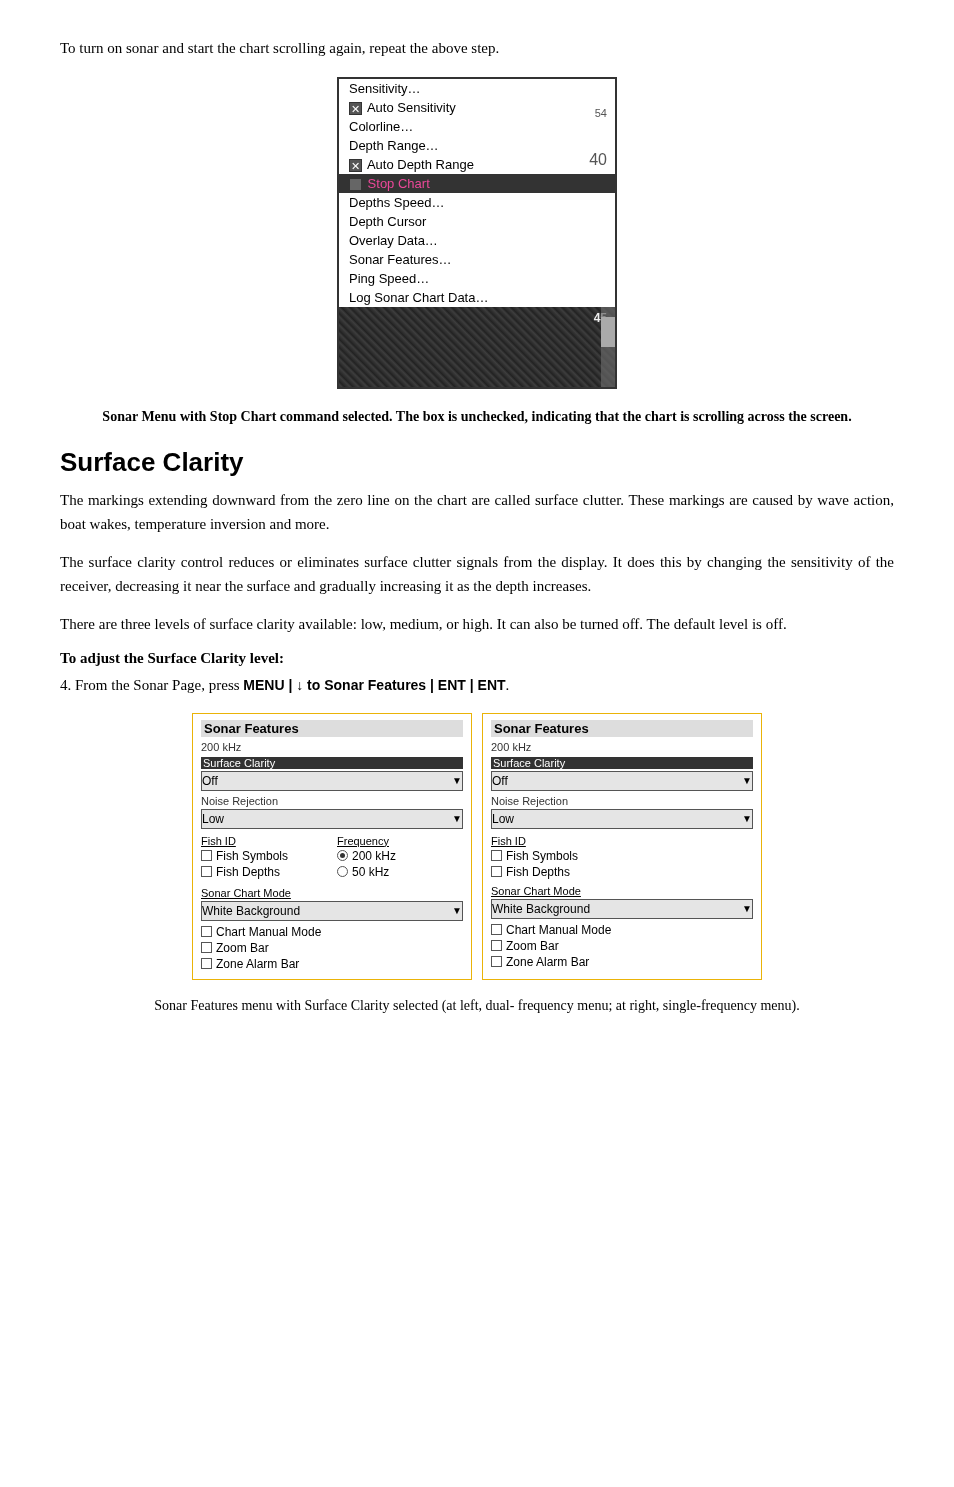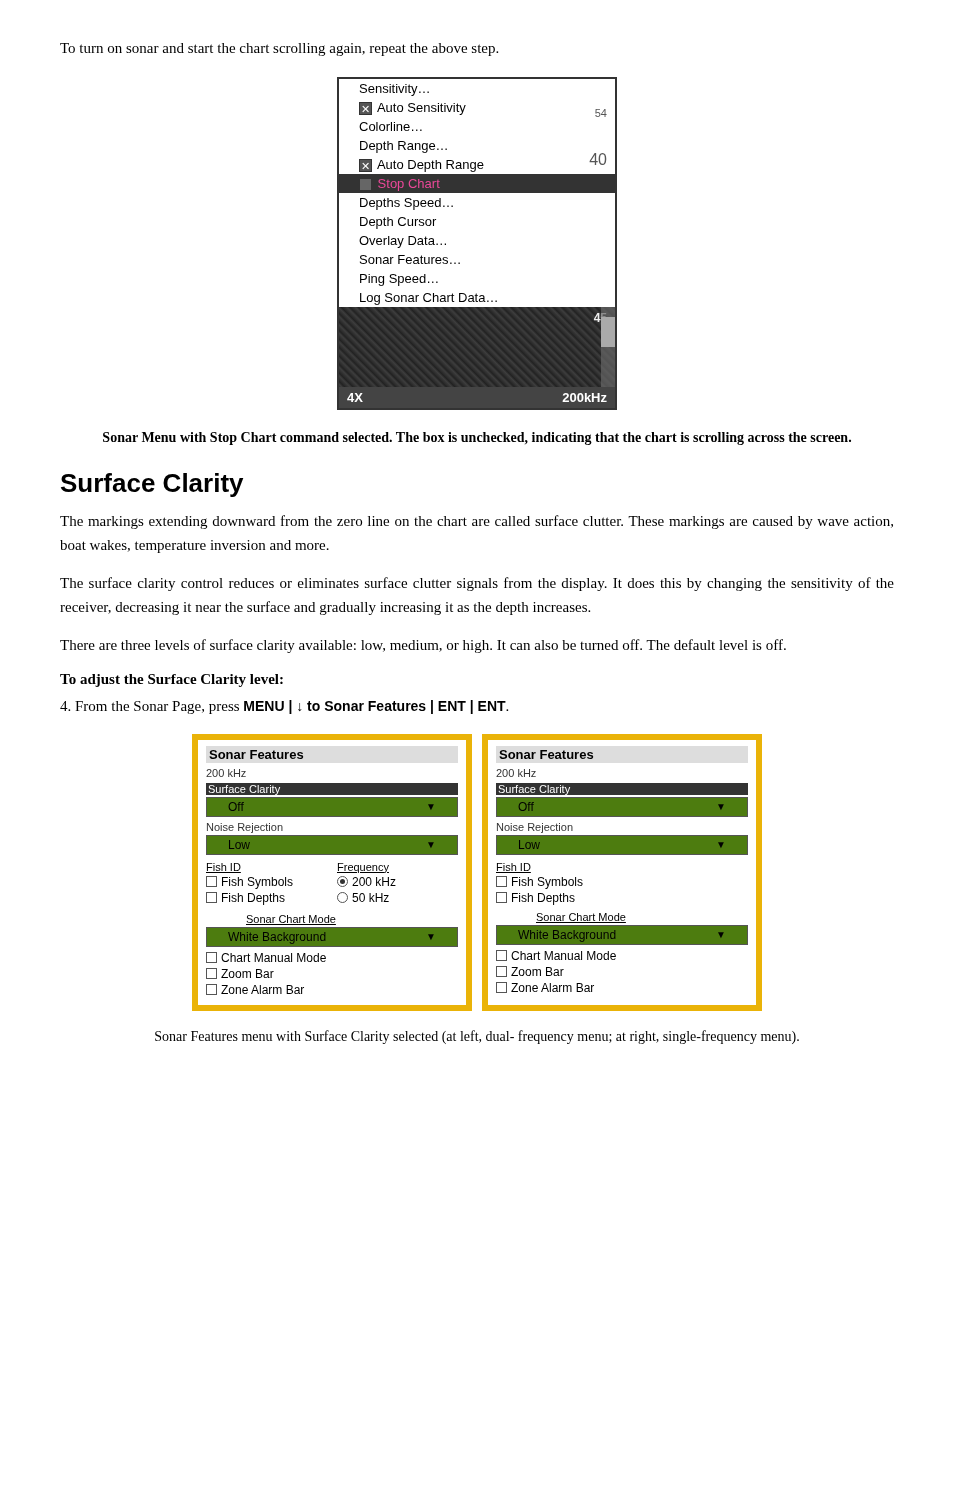--- a/index.html
+++ b/index.html
@@ -23,21 +23,21 @@
     .menu-box {
       border: 2px solid #333;
       background: #fff;
       width: 280px;
       font-family: Arial, sans-serif;
       font-size: 13px;
       position: relative;
       overflow: hidden;
     }
     .menu-item {
-      padding: 2px 20px;
+      padding: 2px 10px;
       position: relative;
       z-index: 1;
       background: #fff;
       white-space: nowrap;
     }
     .menu-item.highlighted {
       background: #333;
       color: #ec4899;
     }
     .menu-item .cb {
@@ -121,43 +121,43 @@
       font-weight: bold;
       font-size: 14px;
     }
     .sonar-features-row {
       display: flex;
       justify-content: center;
       gap: 10px;
       margin-bottom: 16px;
     }
     .sf-panel {
-      border: 6px solid #eab308;
+      border: 1px solid #eab308;
       background: #fff;
       width: 280px;
       font-family: Arial, sans-serif;
       font-size: 12px;
       padding: 6px 8px;
     }
     .sf-panel-title {
       font-weight: bold;
       font-size: 13px;
       margin-bottom: 4px;
       background: #ddd;
       padding: 1px 3px;
     }
     .sf-section-label {
       font-size: 11px;
       color: #333;
       margin-top: 4px;
     }
     .sf-dropdown {
       border: 1px solid #555;
-      background: #4d7c0f;
-      padding: 2px 21px;
+      background: #e5e5e5;
+      padding: 2px 0;
       width: 100%;
       font-size: 12px;
       display: flex;
       justify-content: space-between;
       align-items: center;
       margin-top: 2px;
       margin-bottom: 4px;
     }
     .sf-dropdown-arrow {
       font-size: 10px;
@@ -207,21 +207,20 @@
       height: 5px;
       background: #333;
       border-radius: 50%;
       top: 2px;
       left: 2px;
     }
     .sf-chart-mode-label {
       font-size: 11px;
       margin-top: 6px;
       text-decoration: underline;
-      margin-left: 40px;
     }
     .sf-highlighted {
       background: #333;
       color: #fff;
       padding: 0px 2px;
     }
     .figure-caption2 {
       text-align: center;
       font-size: 14px;
       font-weight: normal;
@@ -253,24 +252,20 @@
     <div class="menu-item">Log Sonar Chart Data…</div>
 
     <div class="sonar-image">
       <div class="noise"></div>
       <div style="position:absolute; right:8px; top:4px; color:#eee; font-family:Arial,sans-serif; font-size:12px; font-weight:bold;">45</div>
 
       <div style="position:absolute; right:0; top:0; width:14px; height:100%; background:#666; opacity:0.7;"></div>
       <div style="position:absolute; right:0; top:10px; width:14px; height:30px; background:#aaa;"></div>
     </div>
 
-    <div class="sonar-bottom-bar">
-      <span>4X</span>
-      <span>200kHz</span>
-    </div>
   </div>
 </div>
 
 <div class="figure-caption">
   <span>Sonar Menu with Stop Chart command selected. The box is unchecked,
 indicating that the chart is scrolling across the screen.</span>
 </div>
 
 <h2 class="section-heading">Surface Clarity</h2>
 

